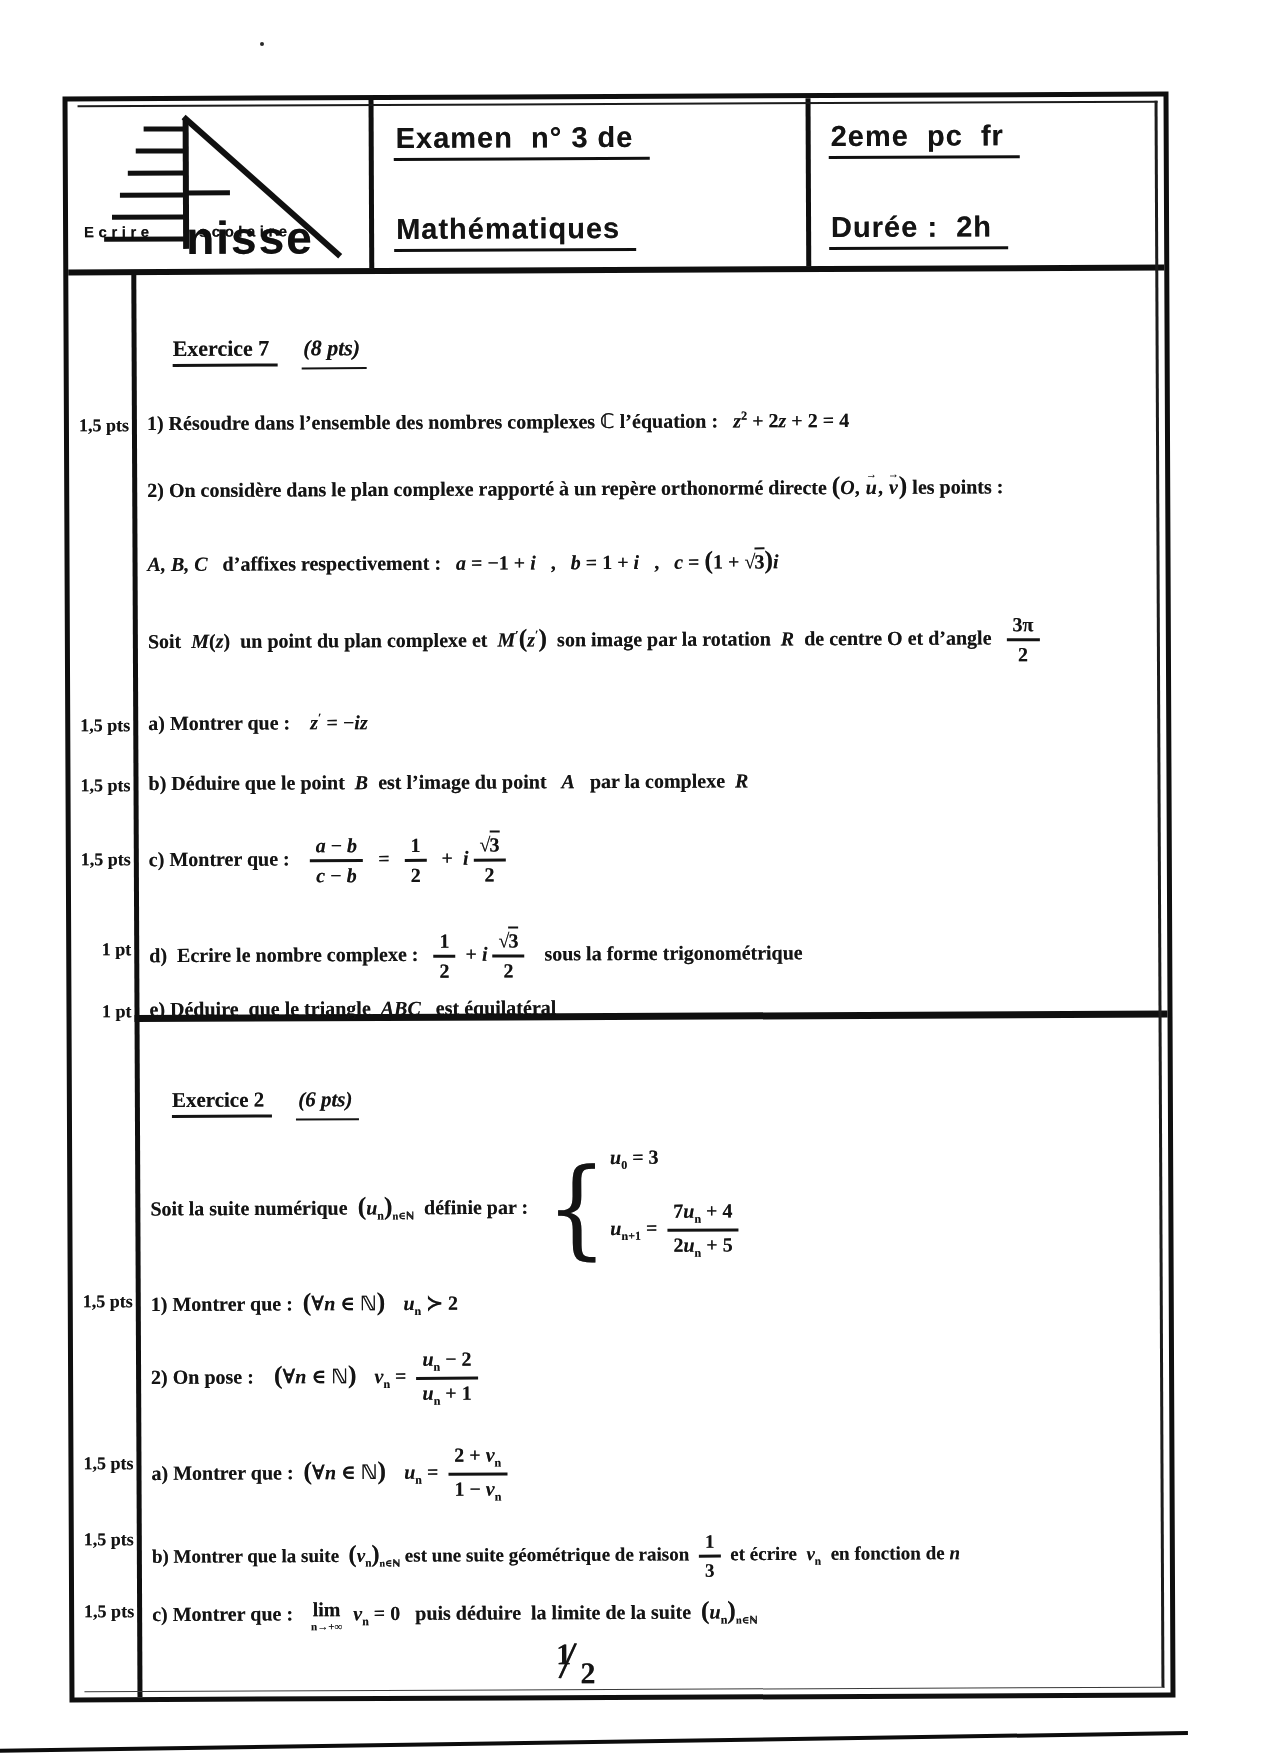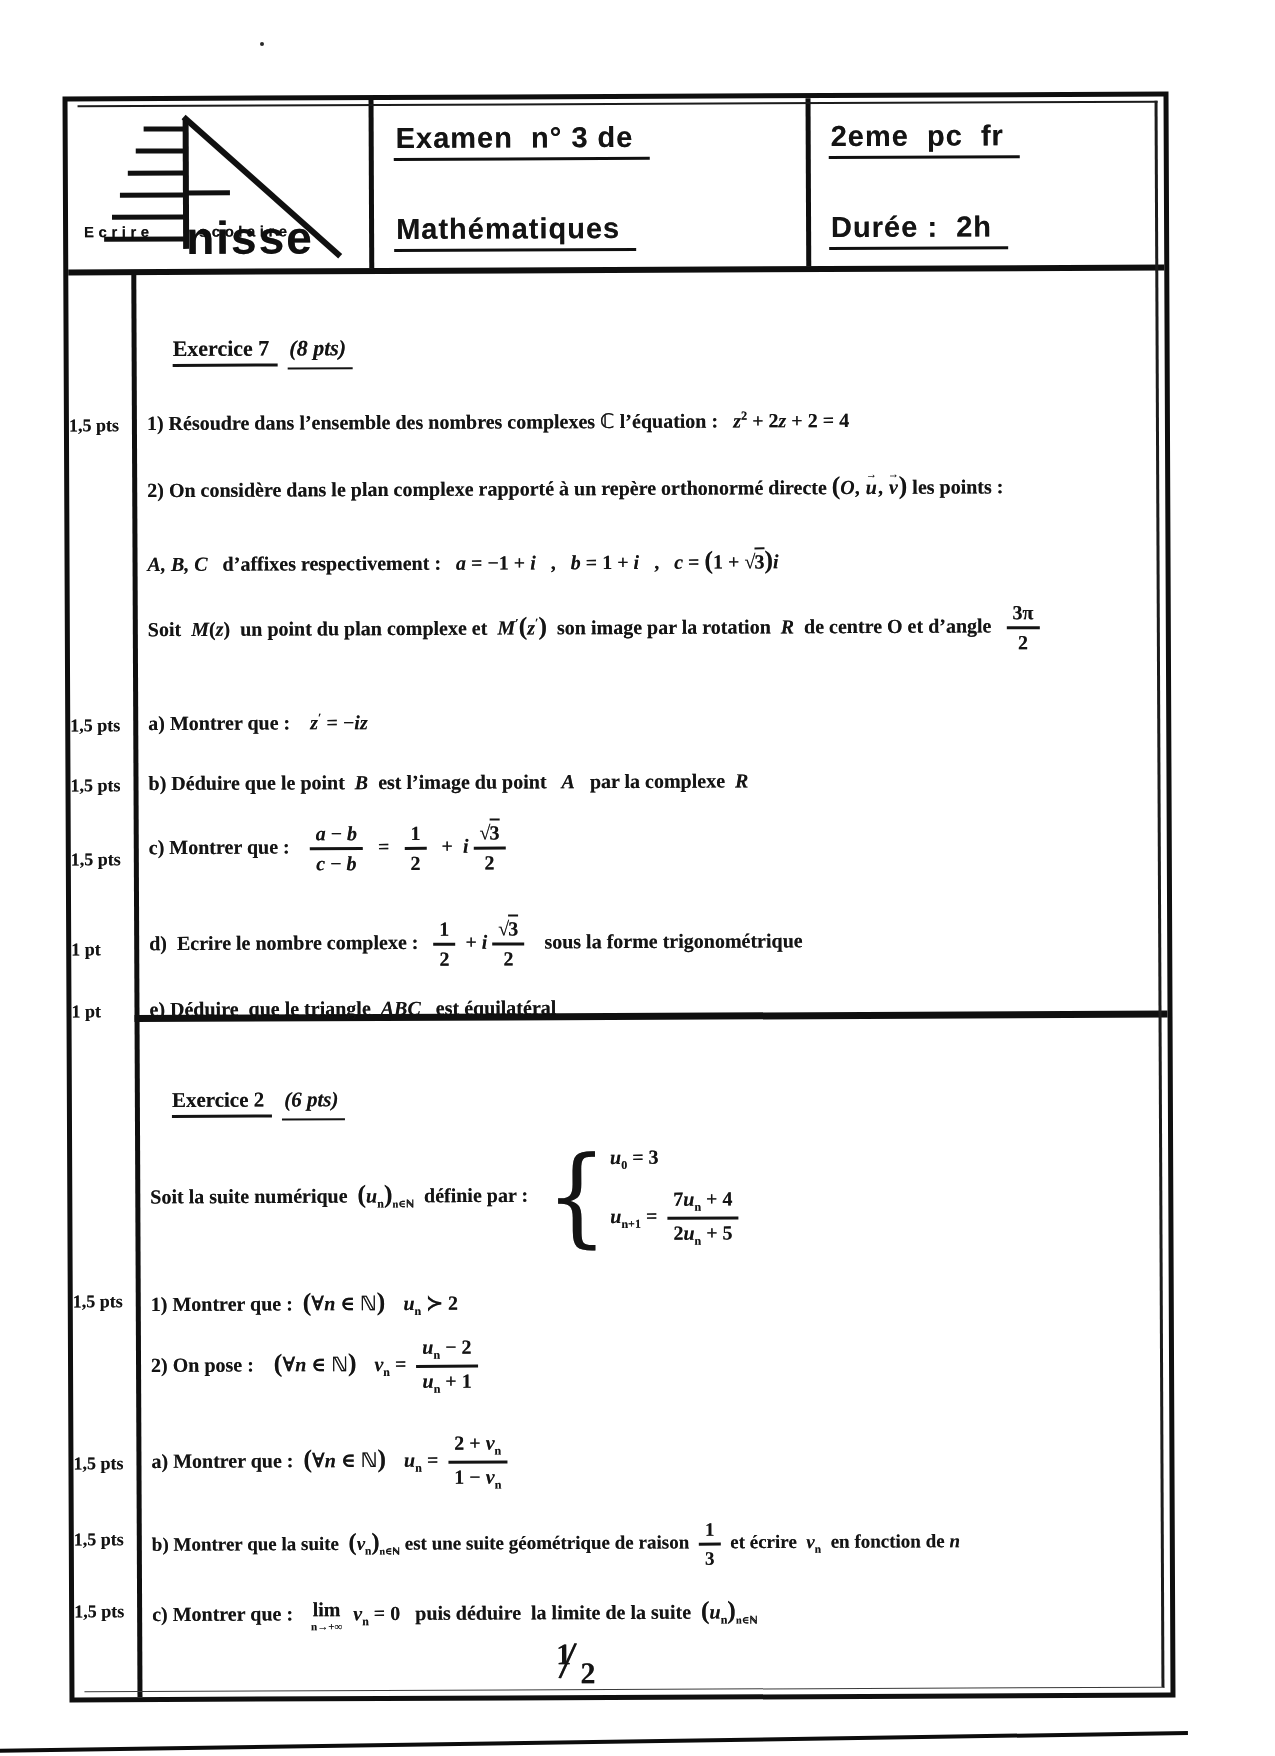--- a/index.html
+++ b/index.html
@@ -42,47 +42,47 @@
     position:absolute;left:16px;top:122px;font:700 15px "Liberation Sans",sans-serif;
     letter-spacing:4.5px;word-spacing:14px;white-space:pre;color:#101010;
   }
 
   
   .content{position:absolute;left:0;top:174px;right:0;bottom:0}
   .margin-rule{position:absolute;left:63px;top:0;bottom:0;width:5px;background:#0f0f0f}
   .ex-divider{position:absolute;left:63px;right:0;top:740px;height:7px;background:#101010}
 
   .row{position:absolute;white-space:pre;font-weight:700;font-size:20px;line-height:1.25}
-  .pts{position:absolute;left:0;width:60px;text-align:left;font:700 18px "Liberation Serif","DejaVu Serif",serif;white-space:pre}
+  .pts{position:absolute;left:0;width:60px;text-align:right;font:700 18px "Liberation Serif","DejaVu Serif",serif;white-space:pre}
 
   .rt{white-space:pre}
   .ri,.rvec{font-style:italic}
   .rsym{font-family:"DejaVu Serif","DejaVu Sans",serif}
   .rsup{font-size:62%}
   .rsub{font-size:60%}
   .rssub{font-size:52%}
   .rbp{font-size:128%}
   .rol{border-top:2.5px solid #141414;padding-top:1px;margin-left:-1px}
   .rvec{position:relative;margin:0 1px;display:inline-block}
   .rvec::after{content:"→";position:absolute;left:50%;top:-0.62em;transform:translateX(-50%);font-size:55%;font-style:normal}
 
-  .frac{display:inline-flex;flex-direction:column;align-items:center;vertical-align:middle;margin:0 5px;line-height:1.15}
+  .frac{display:inline-flex;flex-direction:column;align-items:center;vertical-align:middle;margin:12px 5px;line-height:1.15}
   .fnum{padding:0 6px 2px;border-bottom:3px solid #141414;white-space:pre;text-align:center}
   .fden{padding:2px 6px 0;white-space:pre;text-align:center}
 
   .lim{display:inline-flex;flex-direction:column;align-items:center;vertical-align:middle;line-height:1;margin:0 3px}
   .limunder{font-size:55%;margin-top:2px}
 
   .sys{display:inline-flex;align-items:center;vertical-align:middle;margin-left:8px}
   .sysbrace{font:400 96px "DejaVu Serif",serif;line-height:.85;transform:scaleY(1.12);margin-right:3px}
   .syslines{display:inline-flex;flex-direction:column;gap:15px;align-items:flex-start}
   .sysrow{white-space:pre}
 
   .ru{border-bottom:3px solid #141414;padding:0 8px 3px 0}
-  .ru2{font-style:italic;border-bottom:2px solid #141414;padding:0 6px 7px 2px;margin-left:10px}
+  .ru2{font-style:italic;border-bottom:2px solid #141414;padding:0 6px 7px 2px;margin-left:24px}
 
   
   .page-num{position:absolute;left:482px;top:1366px;width:48px;height:54px;font:700 30px "Liberation Serif",serif}
   .pn-top{position:absolute;left:0;top:-2px}
   .pn-slash{position:absolute;left:4px;top:-10px;font:400 54px "Liberation Serif",serif;transform:rotate(6deg)}
   .pn-bottom{position:absolute;left:24px;top:17px}
 
   .bottom-line{
     position:absolute;left:-12px;top:1740px;width:1200px;height:4px;background:#0c0c0c;
     transform:rotate(-0.85deg);

